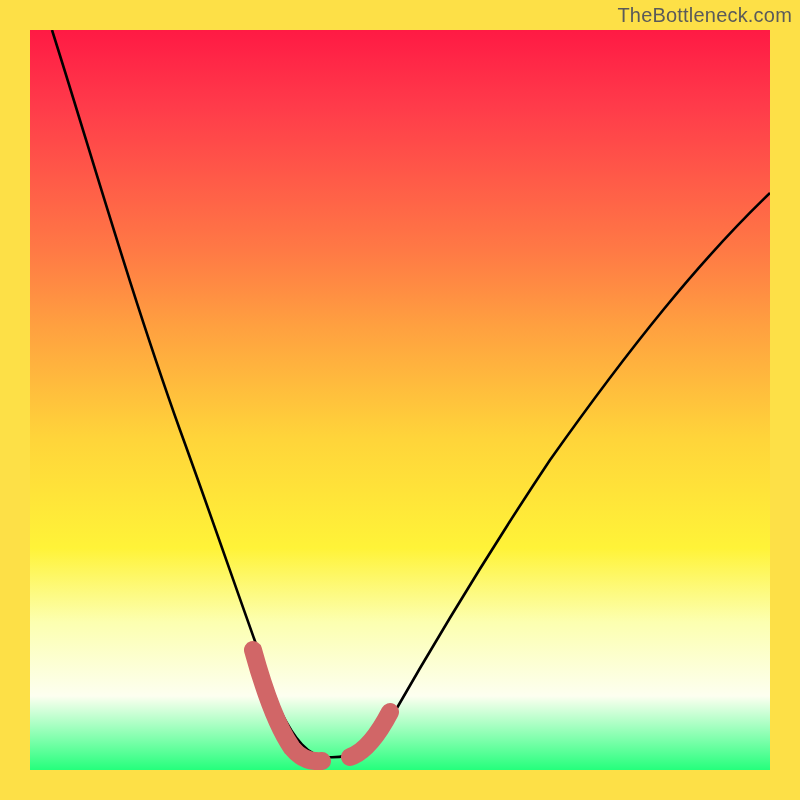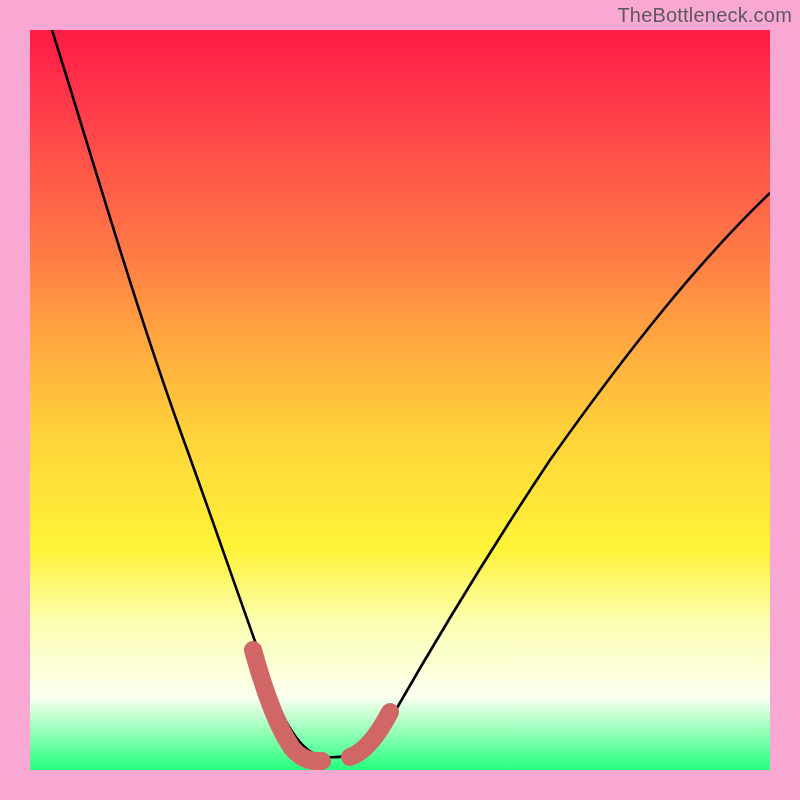--- a/index.html
+++ b/index.html
@@ -6,21 +6,21 @@
     margin: 0;
     padding: 0;
     width: 800px;
     height: 800px;
     overflow: hidden;
     font-family: Arial, Helvetica, sans-serif;
   }
   .frame {
     width: 800px;
     height: 800px;
-    background: #f9a8d4;
+    background: #fde047;
     position: relative;
   }
   .plot-area {
     position: absolute;
     left: 30px;
     top: 30px;
     width: 740px;
     height: 740px;
     overflow: hidden;
   }

